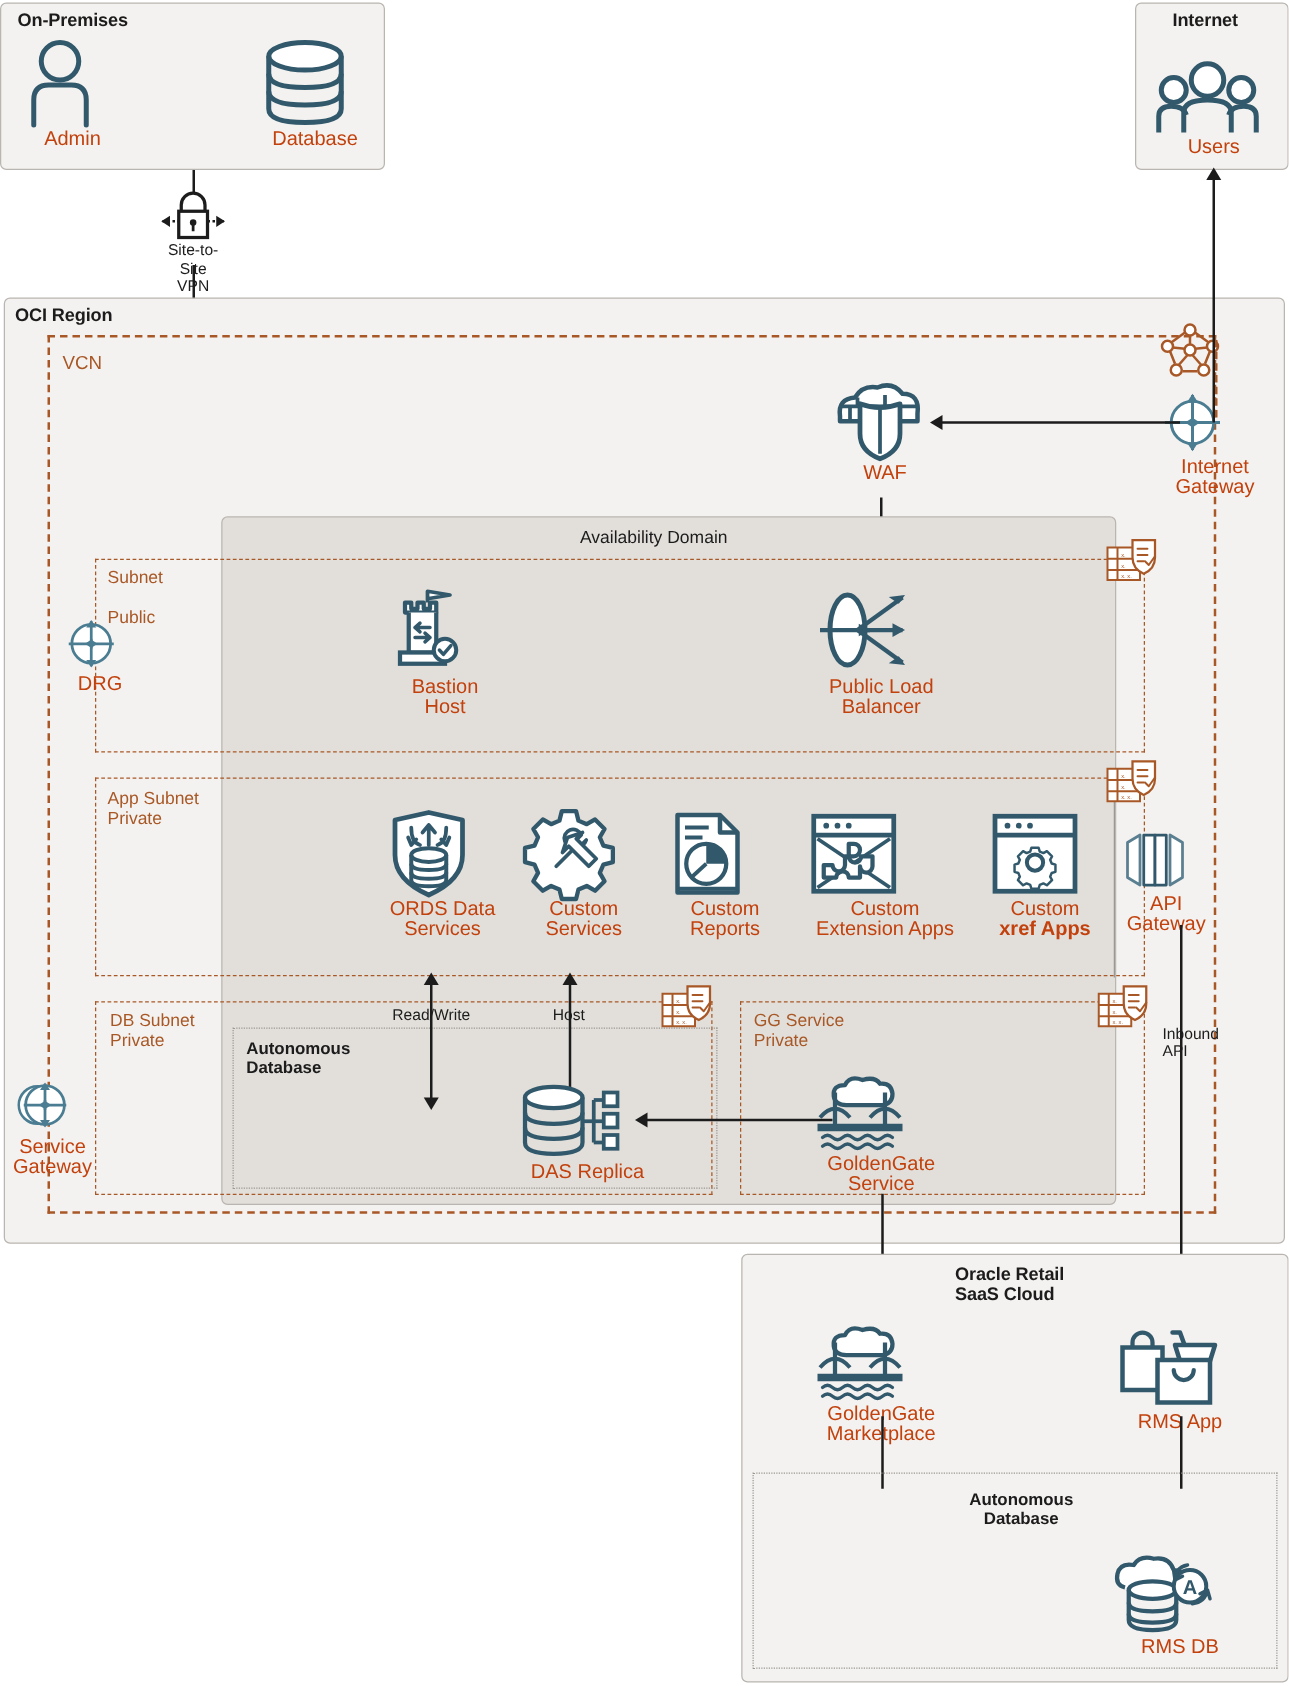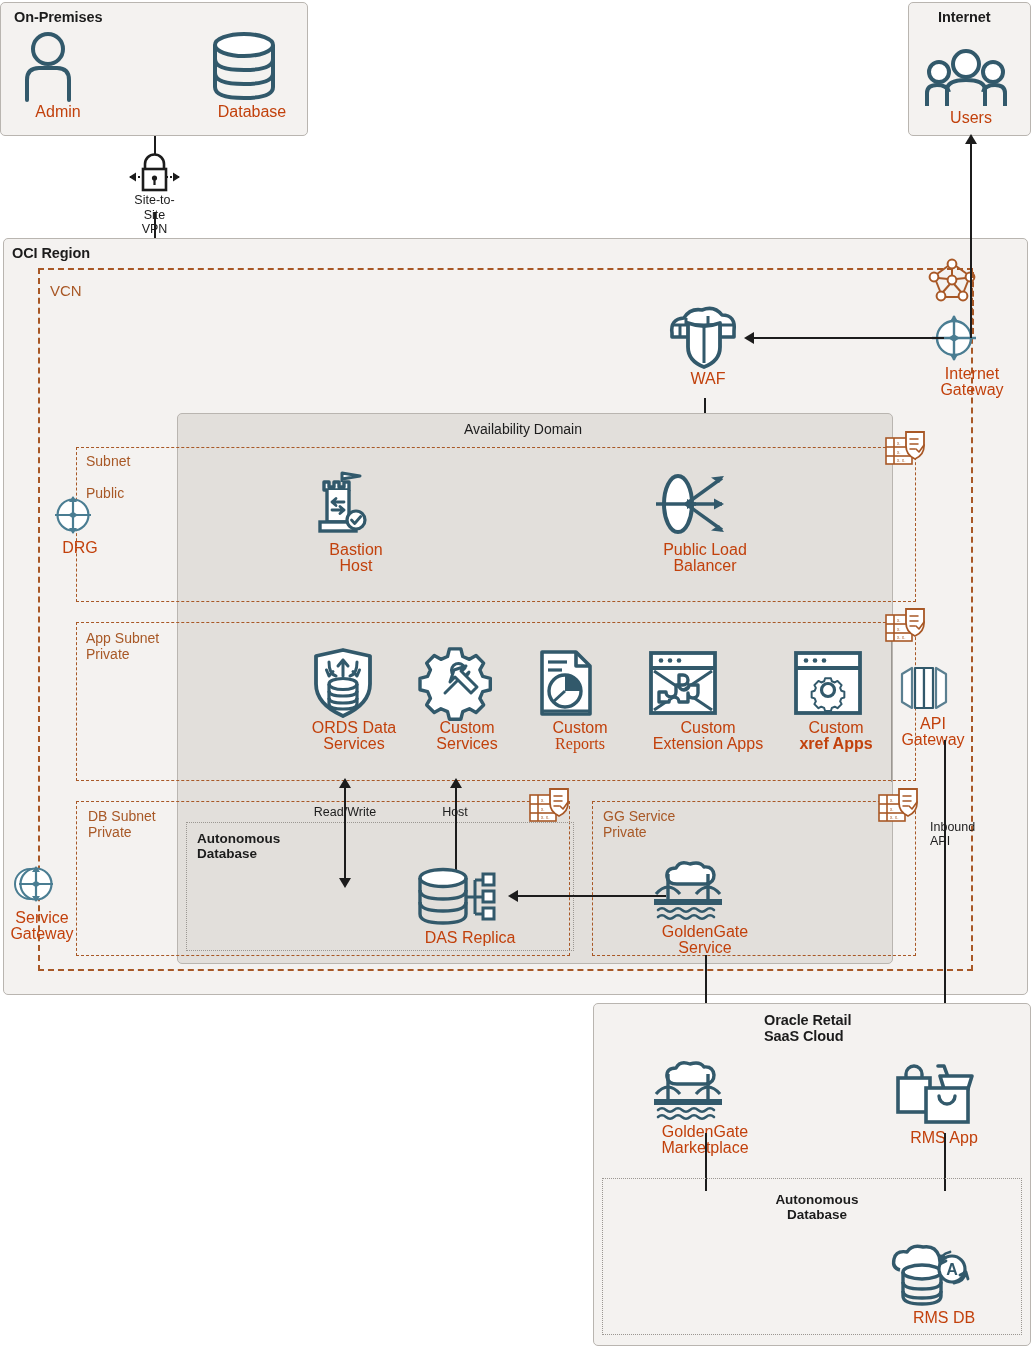--- a/index.html
+++ b/index.html
@@ -396,21 +396,21 @@
         <path d="M42 4 v14 h14" fill="none" stroke="#32596b" stroke-width="3.6" stroke-linejoin="round"></path>
         <line x1="14" y1="14" x2="33" y2="14" stroke="#32596b" stroke-width="3.2"></line>
         <line x1="14" y1="22" x2="28" y2="22" stroke="#32596b" stroke-width="3.2"></line>
         <circle cx="31" cy="43" r="16" fill="#fff" stroke="#32596b" stroke-width="3.4"></circle>
         <path d="M31 43 L31 27 A16 16 0 0 1 47 43 Z" fill="#32596b"></path>
         <line x1="31" y1="43" x2="19" y2="54" stroke="#32596b" stroke-width="3"></line>
         <line x1="8" y1="63" x2="56" y2="63" stroke="#32596b" stroke-width="3.2"></line>
       </svg>
     </span>
     <span class="cap lbl-node">Custom</span>
-    <span class="lbl-node" style="display:block;font-family:Liberation Serif, serif;">Reports</span>
+    <span class="lbl-node" style="display:block;">Reports</span>
   </div>
 
   <div class="node" style="left:645px; top:648px; width:126px;">
     <span class="glyph">
       <svg width="76" height="70" viewBox="0 0 76 70">
         <rect x="6" y="5" width="64" height="60" fill="#fff" stroke="#32596b" stroke-width="3.8"></rect>
         <line x1="6" y1="20" x2="70" y2="20" stroke="#32596b" stroke-width="3.8"></line>
         <circle cx="16" cy="12.5" r="2.3" fill="#32596b"></circle>
         <circle cx="25" cy="12.5" r="2.3" fill="#32596b"></circle>
         <circle cx="34" cy="12.5" r="2.3" fill="#32596b"></circle>

